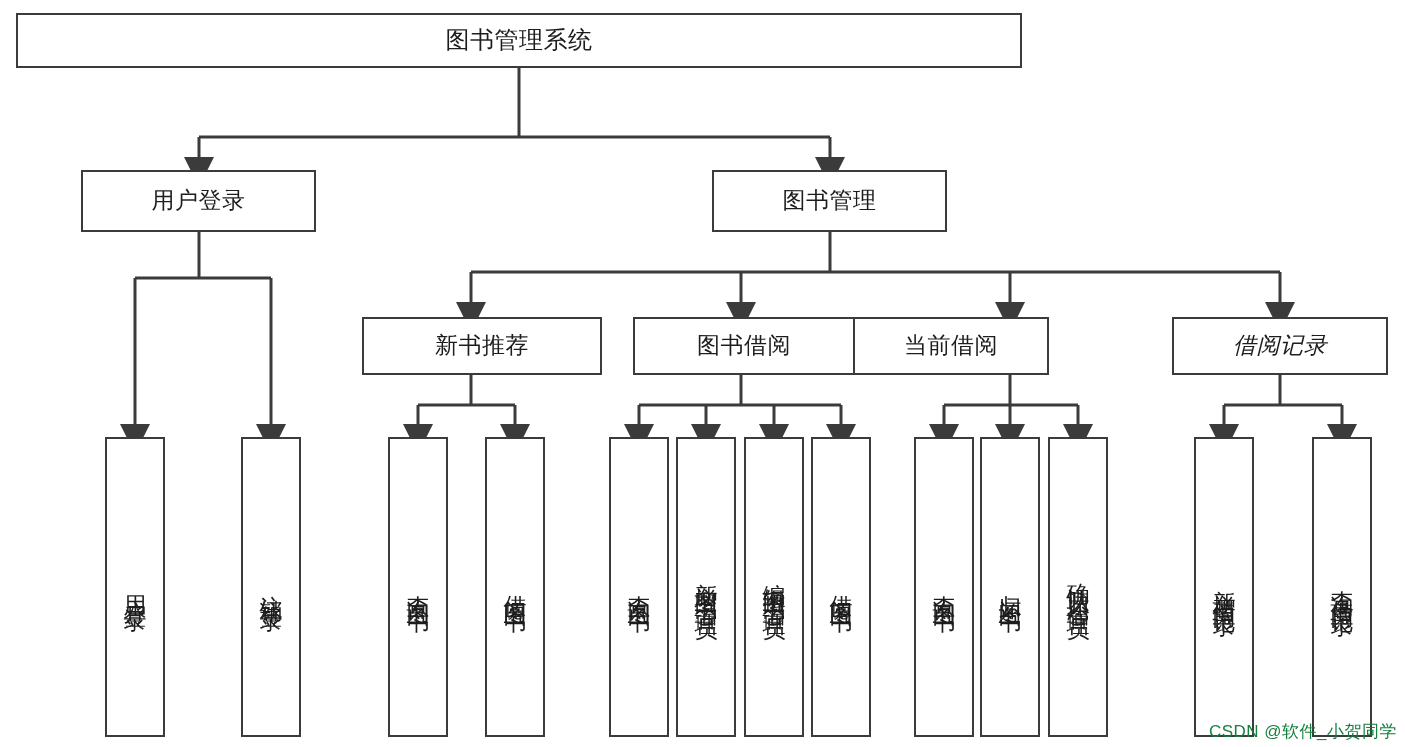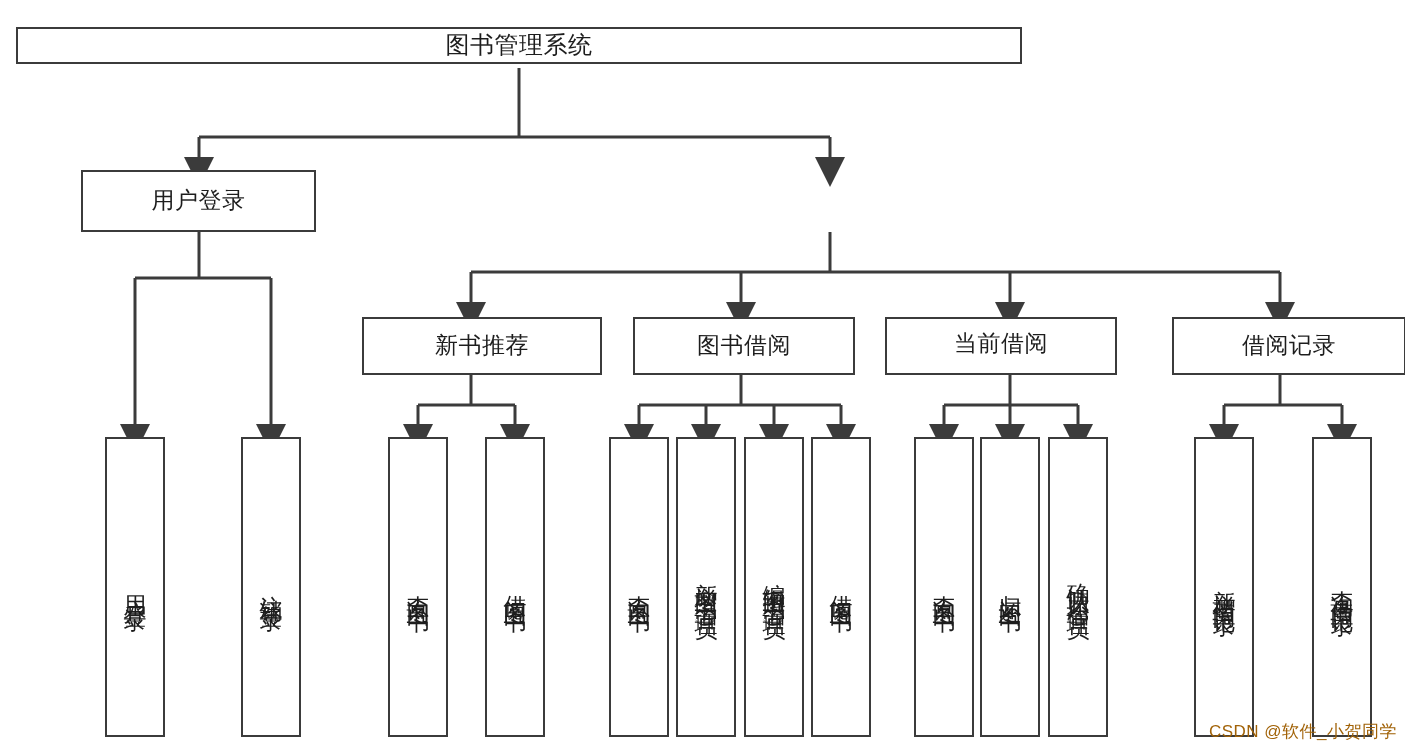--- a/index.html
+++ b/index.html
@@ -54,21 +54,21 @@
     letter-spacing: 5px;
     line-height: 1.0;
     white-space: nowrap;
     text-align: center;
   }
   .watermark {
     position: absolute;
     right: 8px;
     bottom: 4px;
     font-size: 17px;
-    color: #a16207;
+    color: #15803d;
     letter-spacing: 0.5px;
     white-space: nowrap;
     z-index: 3;
   }
 </style>
 </head>
 <body>
 
 <div id="canvas">
 
@@ -115,38 +115,41 @@
       <path d="M1010,405 L1010,427" marker-end="url(#arrow)"></path>
       <path d="M1078,405 L1078,427" marker-end="url(#arrow)"></path>
 
       <path d="M1280,375 L1280,405"></path>
       <path d="M1224,405 L1342,405"></path>
       <path d="M1224,405 L1224,427" marker-end="url(#arrow)"></path>
       <path d="M1342,405 L1342,427" marker-end="url(#arrow)"></path>
     </g>
   </svg>
 
-  <div class="node h root" style="left:16px; top:13px; width:1006px; height:37px;margin-top:14px;">
+  <div class="node h root" style="left:16px; top:13px; width:1006px; height:55px;">
     <span>图书管理系统</span>
   </div>
 
   <div class="node h" style="left:81px; top:170px; width:235px; height:62px;">
     <span>用户登录</span>
+  </div>
+  <div class="node h" style="left:712px; top:170px; width:235px; height:62px;">
+    <span>图书管理</span>
   </div>
 
   <div class="node h" style="left:362px; top:317px; width:240px; height:58px;">
     <span>新书推荐</span>
   </div>
   <div class="node h" style="left:633px; top:317px; width:222px; height:58px;">
     <span>图书借阅</span>
   </div>
-  <div class="node h" style="left:885px; top:317px; width:232px; height:58px;font-family:Liberation Mono, monospace;">
+  <div class="node h" style="left:853px; top:317px; width:196px; height:58px;">
     <span>当前借阅</span>
   </div>
-  <div class="node h" style="left:1172px; top:317px; width:234px; height:58px;">
+  <div class="node h" style="left:1172px; top:317px; width:216px; height:58px;font-style:italic;">
     <span>借阅记录</span>
   </div>
 
   <div class="node v" style="left:105px; top:437px; width:60px; height:300px;">
     <span class="vtext">用户登录</span>
   </div>
   <div class="node v" style="left:241px; top:437px; width:60px; height:300px;">
     <span class="vtext">注销登录</span>
   </div>
 

